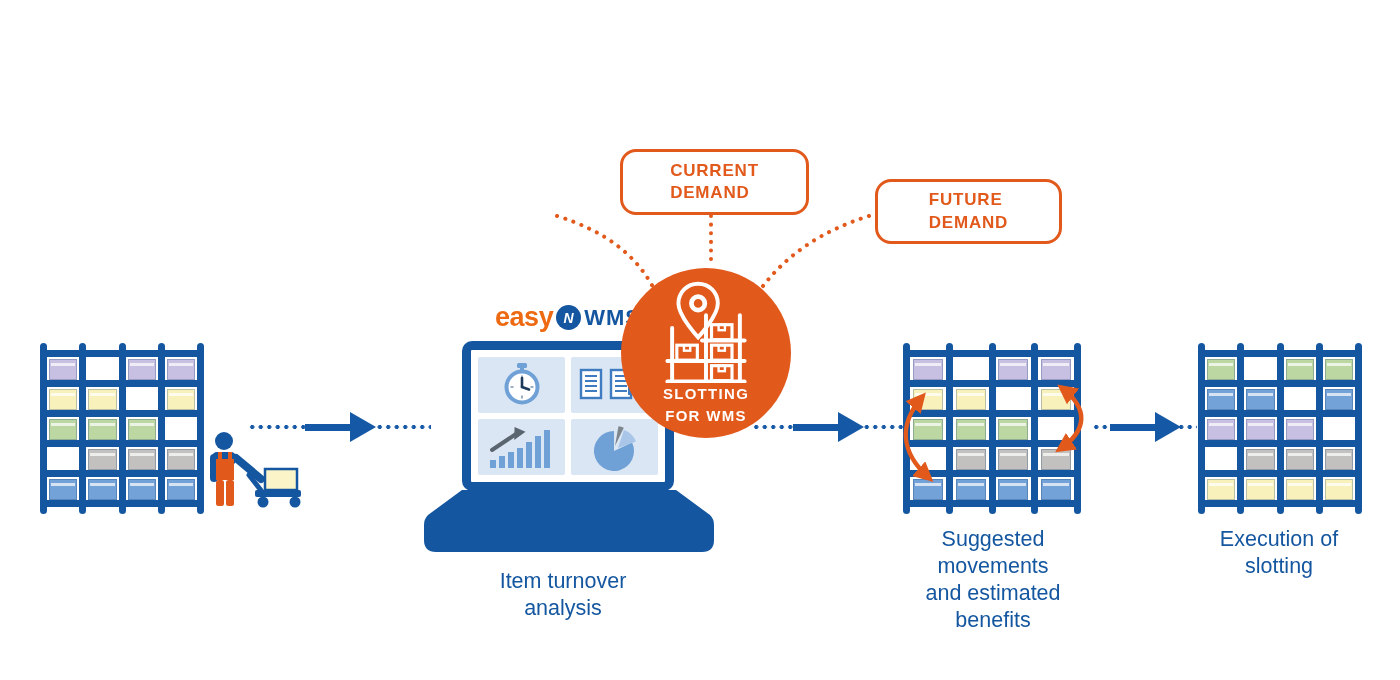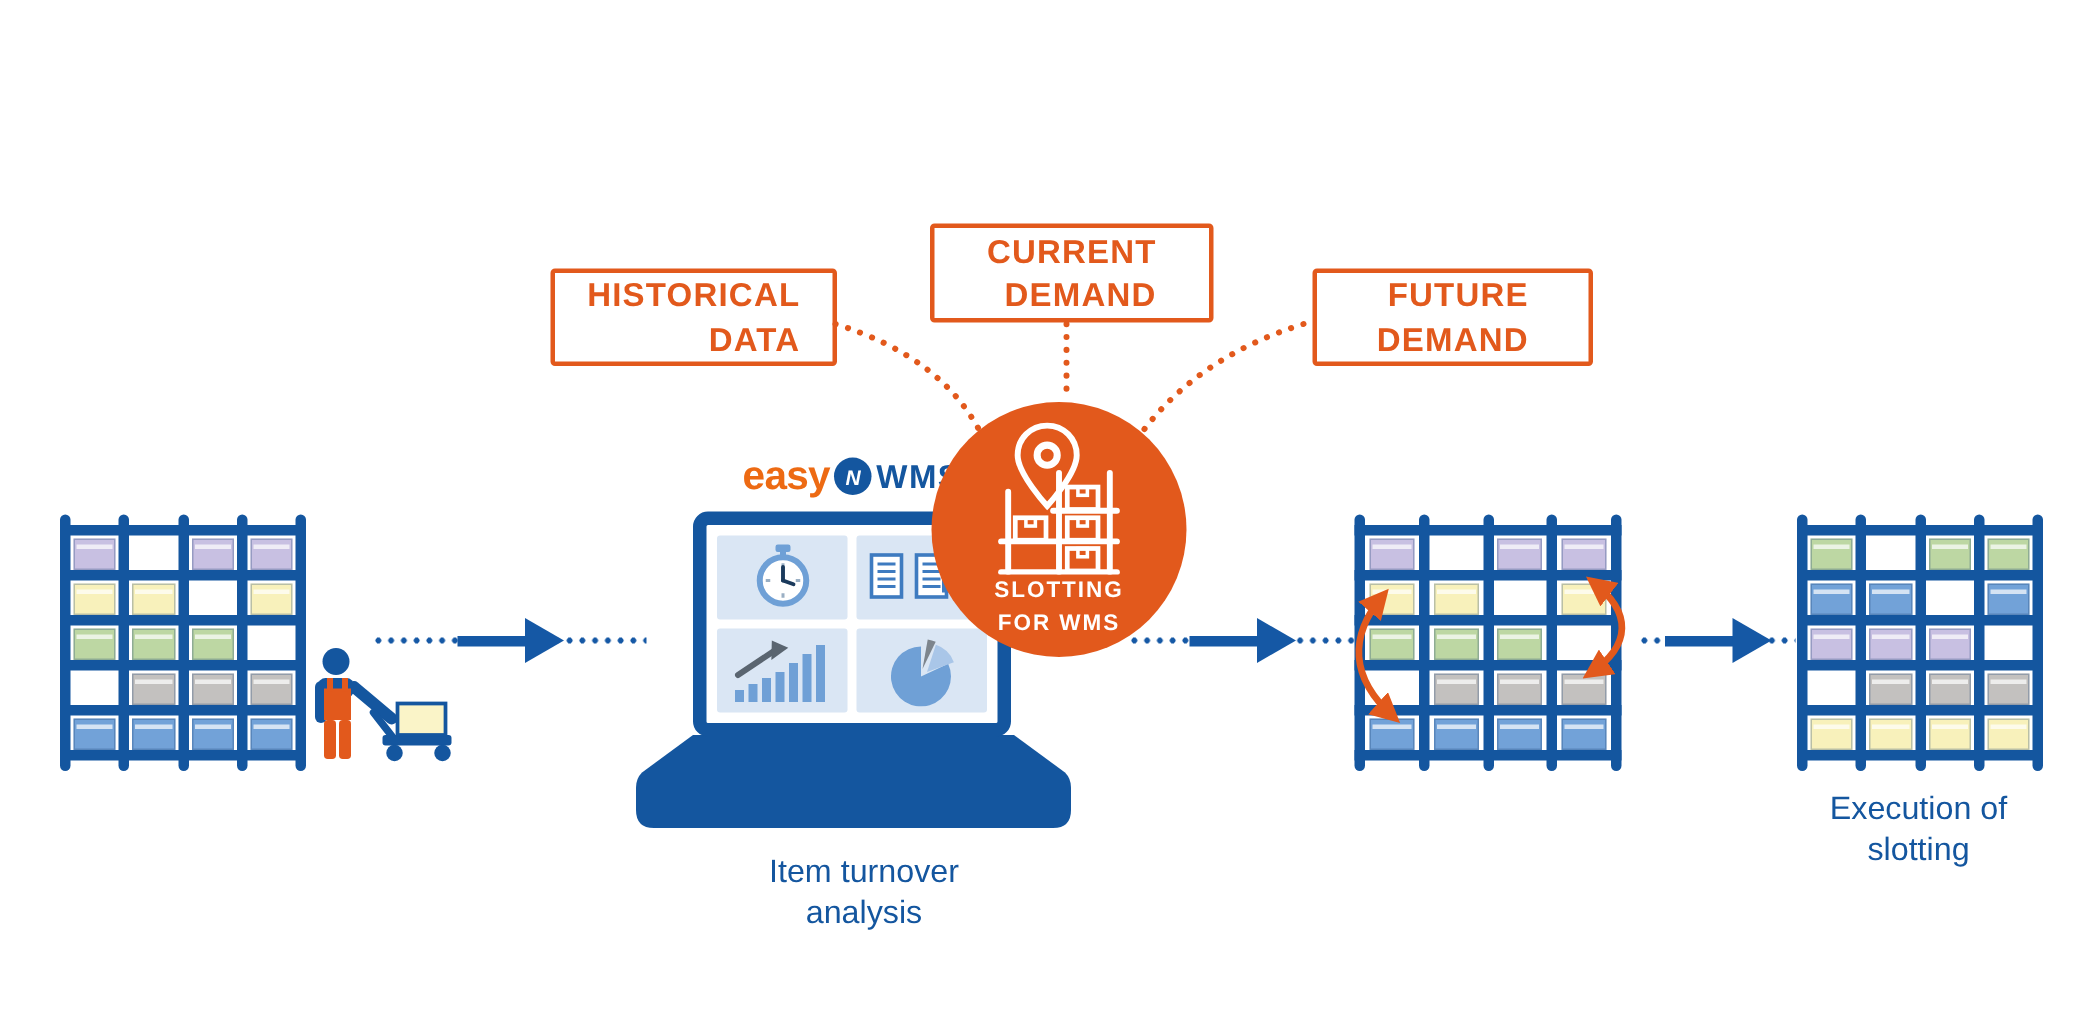--- a/index.html
+++ b/index.html
@@ -5,23 +5,23 @@
   :root{
     --blue:#14569F; --arrow:#1558A5; --orange:#E2591C; --logo-orange:#ED6A13;
     --tile:#DAE6F4; --tileblue:#6FA0D6;
   }
   html,body{margin:0;padding:0;background:#fff;}
   .canvas{position:relative;width:1400px;height:680px;background:#fff;overflow:hidden;
           font-family:"Liberation Sans",sans-serif;}
   .ml{white-space:pre-line;}
   .title{position:absolute;top:84px;left:0;width:100%;text-align:center;margin:0;
          font-size:26px;font-weight:700;color:var(--blue);letter-spacing:.4px;}
-  .inbox{position:absolute;border:3px solid var(--orange);border-radius:3px;background:#fff;
-         display:flex;align-items:center;justify-content:center;text-align:right;
-         color:var(--orange);font-size:22px;font-weight:700;letter-spacing:.8px;line-height:1.32;}
+  .inbox{position:absolute;border:3px solid var(--orange);border-radius:16px;background:#fff;
+         display:flex;align-items:center;justify-content:center;text-align:left;
+         color:var(--orange);font-size:17px;font-weight:700;letter-spacing:.8px;line-height:1.32;}
   .inbox.historical{left:367px;top:179px;width:185px;height:59px;}
   .inbox.current{left:620px;top:149px;width:183px;height:60px;}
   .inbox.future{left:875px;top:179px;width:181px;height:59px;}
   .overlay{position:absolute;left:0;top:0;width:1400px;height:680px;z-index:7;pointer-events:none;}
   .hub{position:absolute;left:621px;top:268px;width:170px;height:170px;border-radius:50%;
        background:var(--orange);z-index:6;display:flex;flex-direction:column;align-items:center;}
   .hub-label{color:#fff;font-size:15px;font-weight:700;letter-spacing:1.3px;text-align:center;
              line-height:1.45;margin-top:0;}
   .logo{position:absolute;left:462px;top:302px;width:212px;display:flex;align-items:center;
         justify-content:center;gap:3px;z-index:5;}
@@ -30,21 +30,21 @@
                display:flex;align-items:center;justify-content:center;font-size:14px;
                font-weight:800;font-style:italic;}
   .logo-wms{color:var(--blue);font-size:22px;font-weight:800;letter-spacing:1px;}
   .laptop-screen{position:absolute;left:462px;top:341px;width:212px;height:150px;z-index:4;
       border:9px solid var(--blue);border-radius:10px;background:#fff;box-sizing:border-box;
       display:grid;grid-template-columns:1fr 1fr;grid-template-rows:1fr 1fr;gap:6px;padding:7px;}
   .tile{background:var(--tile);border-radius:2px;display:flex;align-items:center;justify-content:center;}
   .laptop-base{position:absolute;left:424px;top:489px;z-index:3;}
   .caption{position:absolute;width:260px;text-align:center;color:var(--blue);
            font-size:21.5px;line-height:1.26;}
-  .caption.c1{left:446px;top:568px;}
+  .caption.c1{left:433px;top:568px;}
   .caption.c2{left:863px;top:526px;}
   .caption.c3{left:1149px;top:526px;}
   .flow{position:absolute;height:30px;top:412px;z-index:2;}
   .flow .dots{position:absolute;top:13px;left:0;right:0;height:4px;background-repeat:repeat-x;
       background-image:radial-gradient(circle,var(--arrow) 1.9px,transparent 2.1px);
       background-size:8.5px 4px;}
   .flow .shaft{position:absolute;top:11.5px;left:calc(50% - 35px);width:46px;height:7px;background:var(--arrow);}
   .flow .head{position:absolute;top:0;left:calc(50% + 10px);width:0;height:0;
       border-left:26px solid var(--arrow);border-top:15px solid transparent;border-bottom:15px solid transparent;}
   .flow.a1{left:248px;width:183px;}
@@ -59,24 +59,20 @@
   .sbox{position:absolute;height:21px;box-sizing:border-box;border:1px solid rgba(20,60,110,.28);}
   .sbox .lid{position:absolute;top:3px;left:1px;right:1px;height:2.5px;background:rgba(255,255,255,.7);}
   .worker{position:absolute;left:203px;top:432px;z-index:2;}
 </style>
 </head>
 <body>
 
 <div class="canvas">
 
 
-  <div class="inbox historical">
-    <span class="ml">HISTORICAL
-DATA</span>
-  </div>
   <div class="inbox current">
     <span class="ml">CURRENT
 DEMAND</span>
   </div>
   <div class="inbox future">
     <span class="ml">FUTURE
 DEMAND</span>
   </div>
 
   <svg class="overlay" viewBox="0 0 1400 680">
@@ -393,16 +389,20 @@
     <div class="head"></div>
   </div>
   <div class="flow a3">
     <div class="dots"></div>
     <div class="shaft"></div>
     <div class="head"></div>
   </div>
 
   <div class="caption c1 ml">Item turnover
 analysis</div>
+  <div class="caption c2 ml">Suggested
+movements
+and estimated
+benefits</div>
   <div class="caption c3 ml">Execution of
 slotting</div>
 
 </div>
 
 </body></html>

